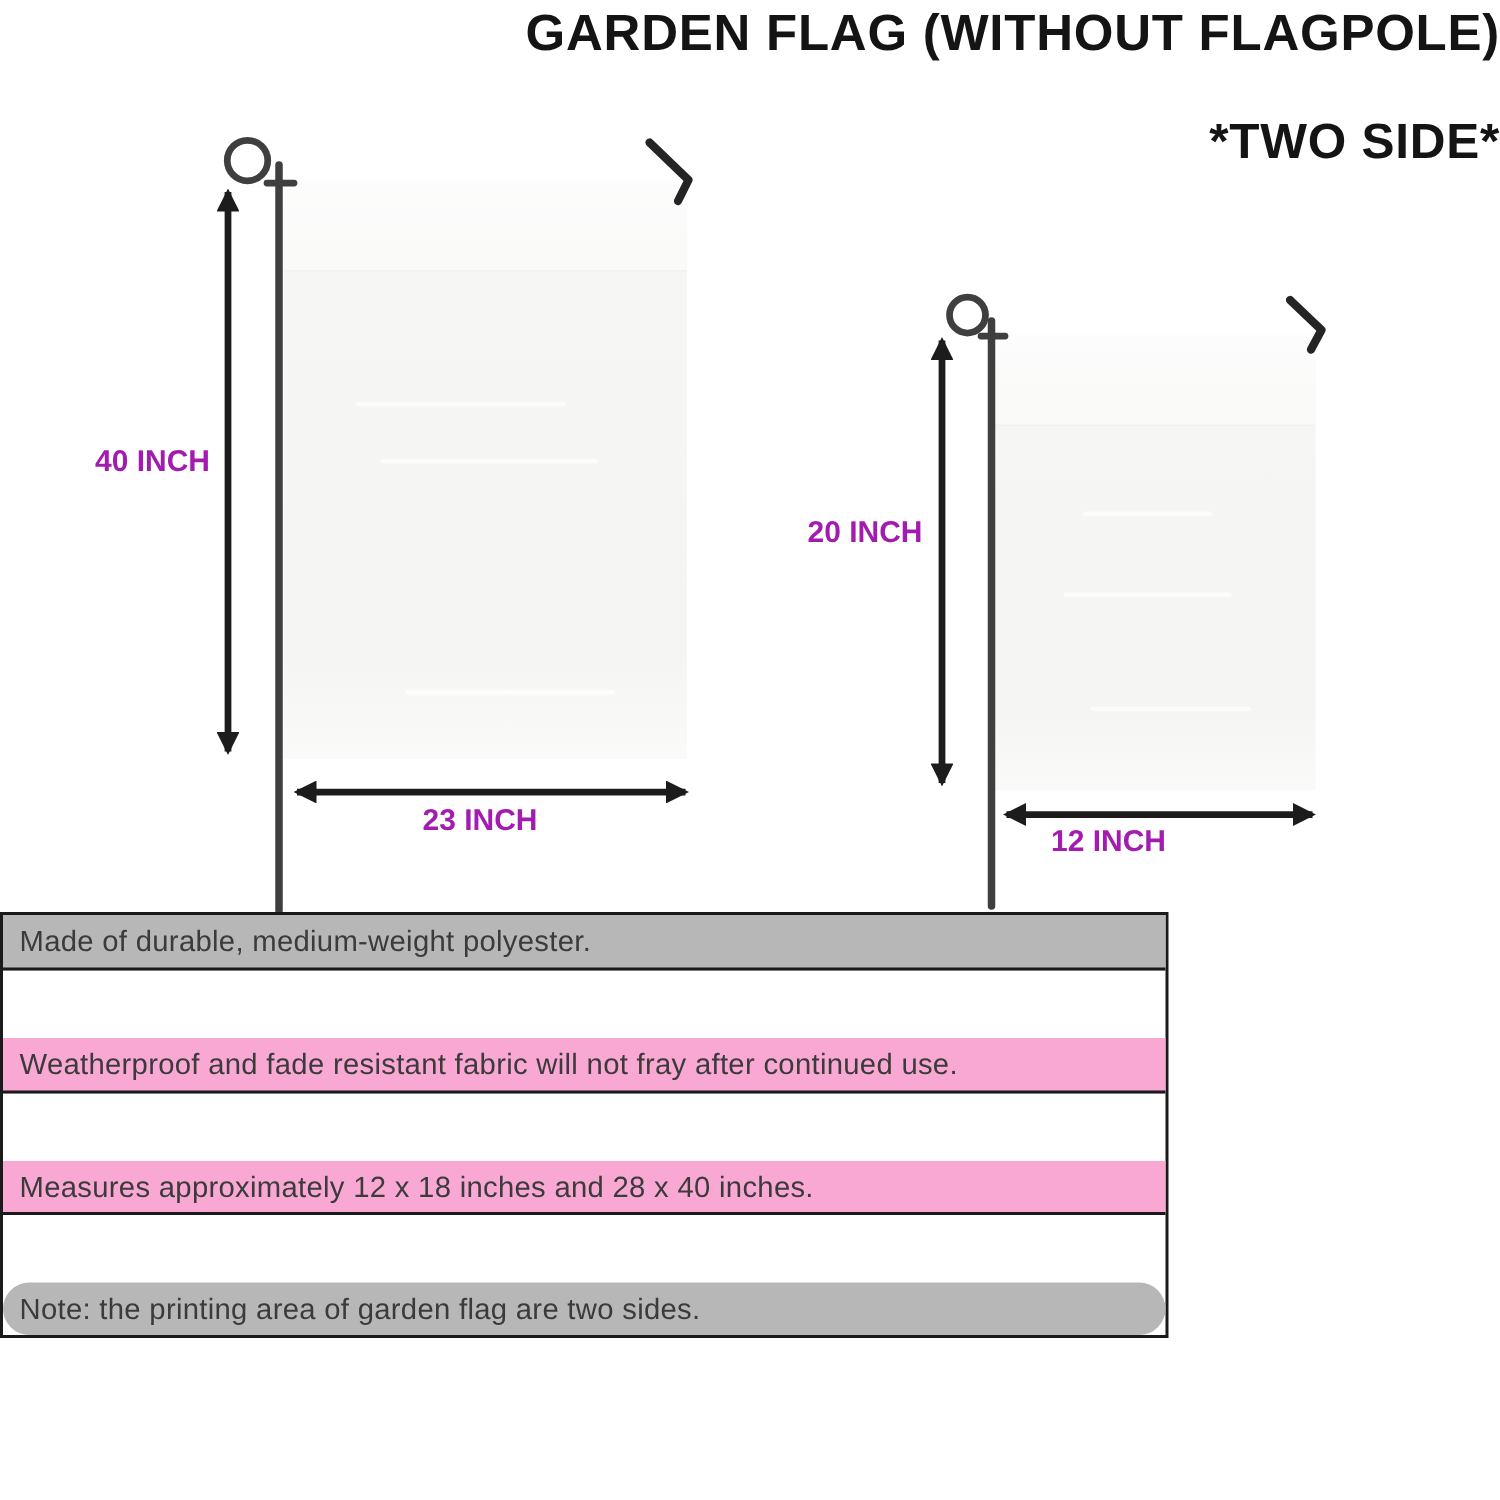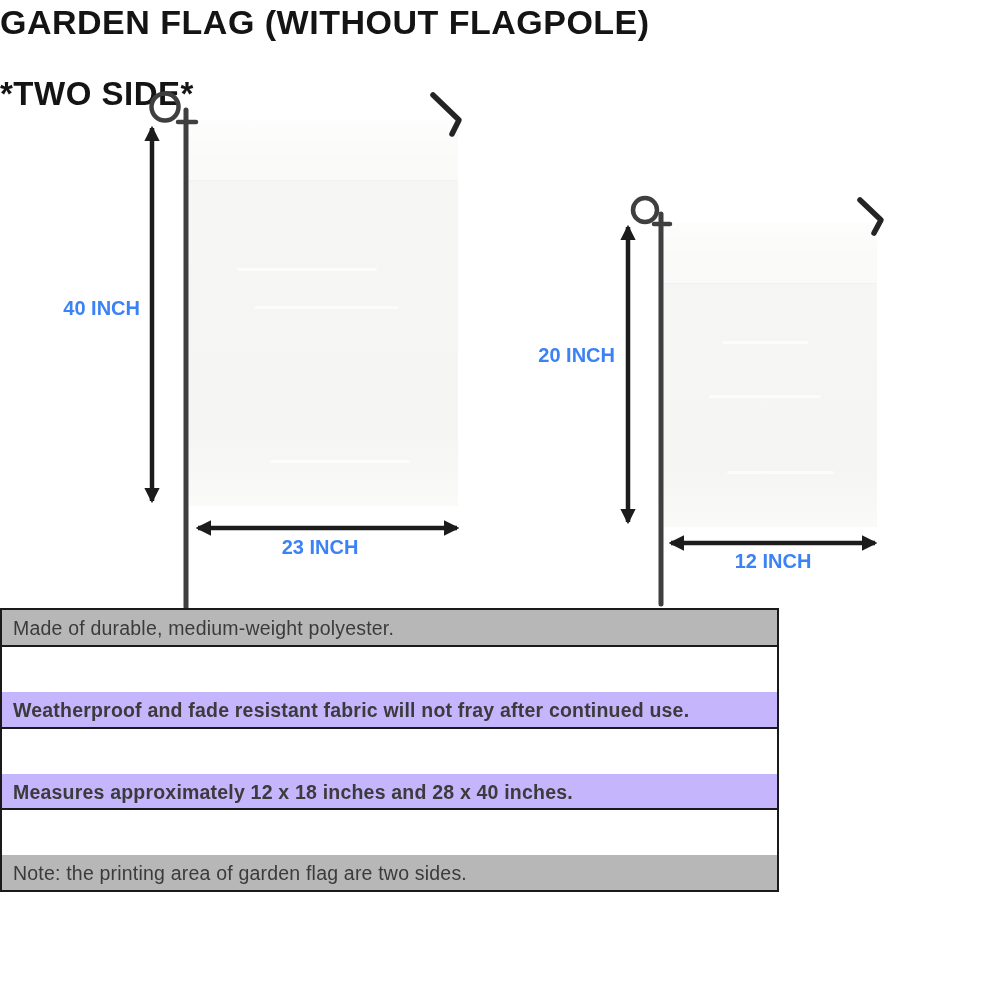--- a/index.html
+++ b/index.html
@@ -6,21 +6,21 @@
   .page{
     position:relative;
     width:1000px;height:1000px;
     background:#ffffff;
     font-family:"Liberation Sans", sans-serif;
     overflow:hidden;
   }
   
   .title{
     position:absolute;top:2px;left:0;width:1000px;
-    text-align:left;color:#141414;
+    text-align:right;color:#141414;
     font-weight:800;line-height:1.18;
     letter-spacing:0.5px;
   }
   .title .line1{font-size:34px;}
   .title .line2{font-size:33px;margin-top:33px;}
   
   .flag{
     position:absolute;
     background:linear-gradient(180deg,#fbfbfa 0%,#f6f6f5 10%,#f5f5f4 82%,#fafaf9 100%);
   }
@@ -32,49 +32,49 @@
   .flag .fold{
     position:absolute;left:18%;right:30%;height:3px;
     background:rgba(255,255,255,0.7);border-radius:2px;
   }
   .flag-large{left:189px;top:120px;width:269px;height:386px;}
   .flag-small{left:662px;top:223px;width:215px;height:304px;}
   
   svg.overlay{position:absolute;left:0;top:0;}
   
   .dim{
-    position:absolute;color:#3b82f6;font-weight:700;font-size:20px;
+    position:absolute;color:#a21caf;font-weight:700;font-size:20px;
     white-space:nowrap;
   }
   .dim.right-align{text-align:right;}
   .dim.center{text-align:center;}
   .dim-40{left:55px;top:297px;width:85px;}
   .dim-18{left:530px;top:344px;width:85px;}
   .dim-28{left:245px;top:536px;width:150px;}
-  .dim-12{left:698px;top:550px;width:150px;}
+  .dim-12{left:664px;top:550px;width:150px;}
   
   .feat-table{
     position:absolute;left:0px;top:608px;width:779px;height:284px;
     border:2px solid #1a1a1a;box-sizing:border-box;
     display:flex;flex-direction:column;
     background:#ffffff;
     gap:45px;
   }
   .feat-row{
     flex:1;
     border-bottom:2px solid #1a1a1a;
     padding:7px 12px 0 11px;
     box-sizing:border-box;
     font-size:19.5px;
     color:#3b3b3b;
     letter-spacing:0.2px;
   }
-  .feat-row:last-child{border-bottom:none;}
+  .feat-row:last-child{border-bottom:none;border-radius:20px;}
   .feat-row.gray{background:#b7b7b7;}
-  .feat-row.white{background:#c4b5fd;font-weight:bold;}
+  .feat-row.white{background:#f9a8d4;}
 </style>
 </head>
 <body>
 
 <div class="page">
 
   <div class="title">
     <div class="line1">GARDEN FLAG (WITHOUT FLAGPOLE)</div>
     <div class="line2">*TWO SIDE*</div>
   </div>

